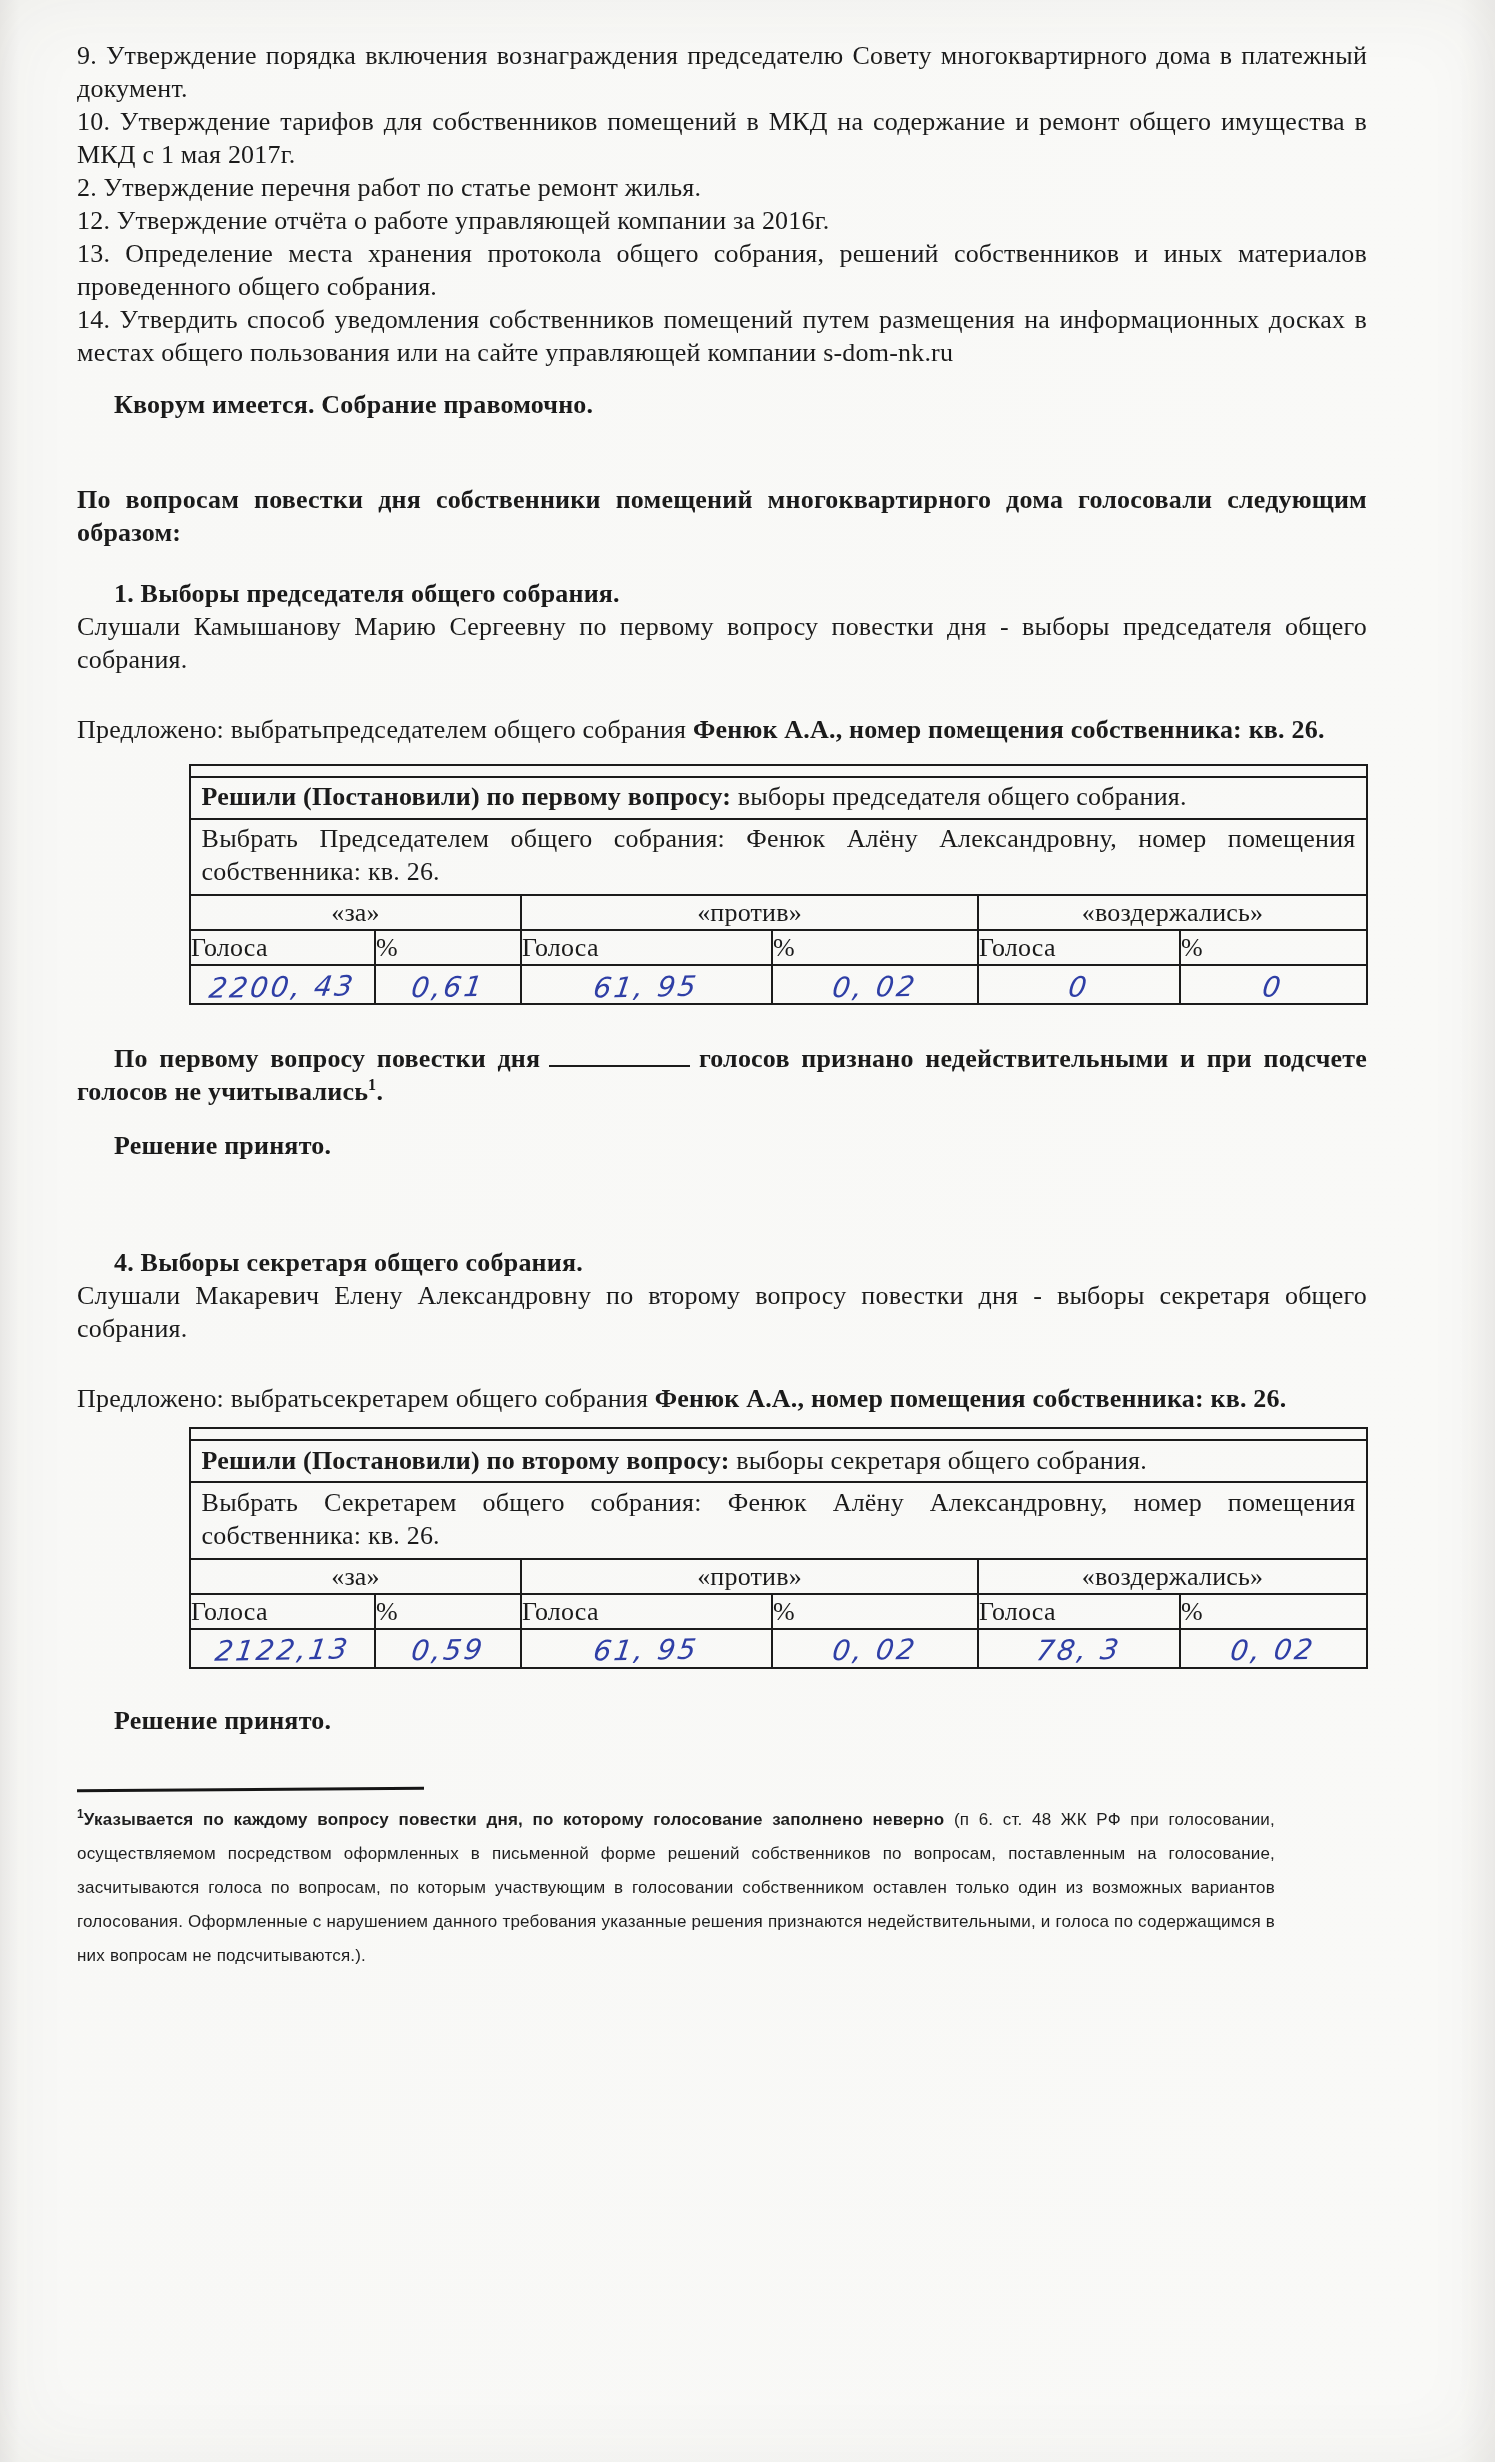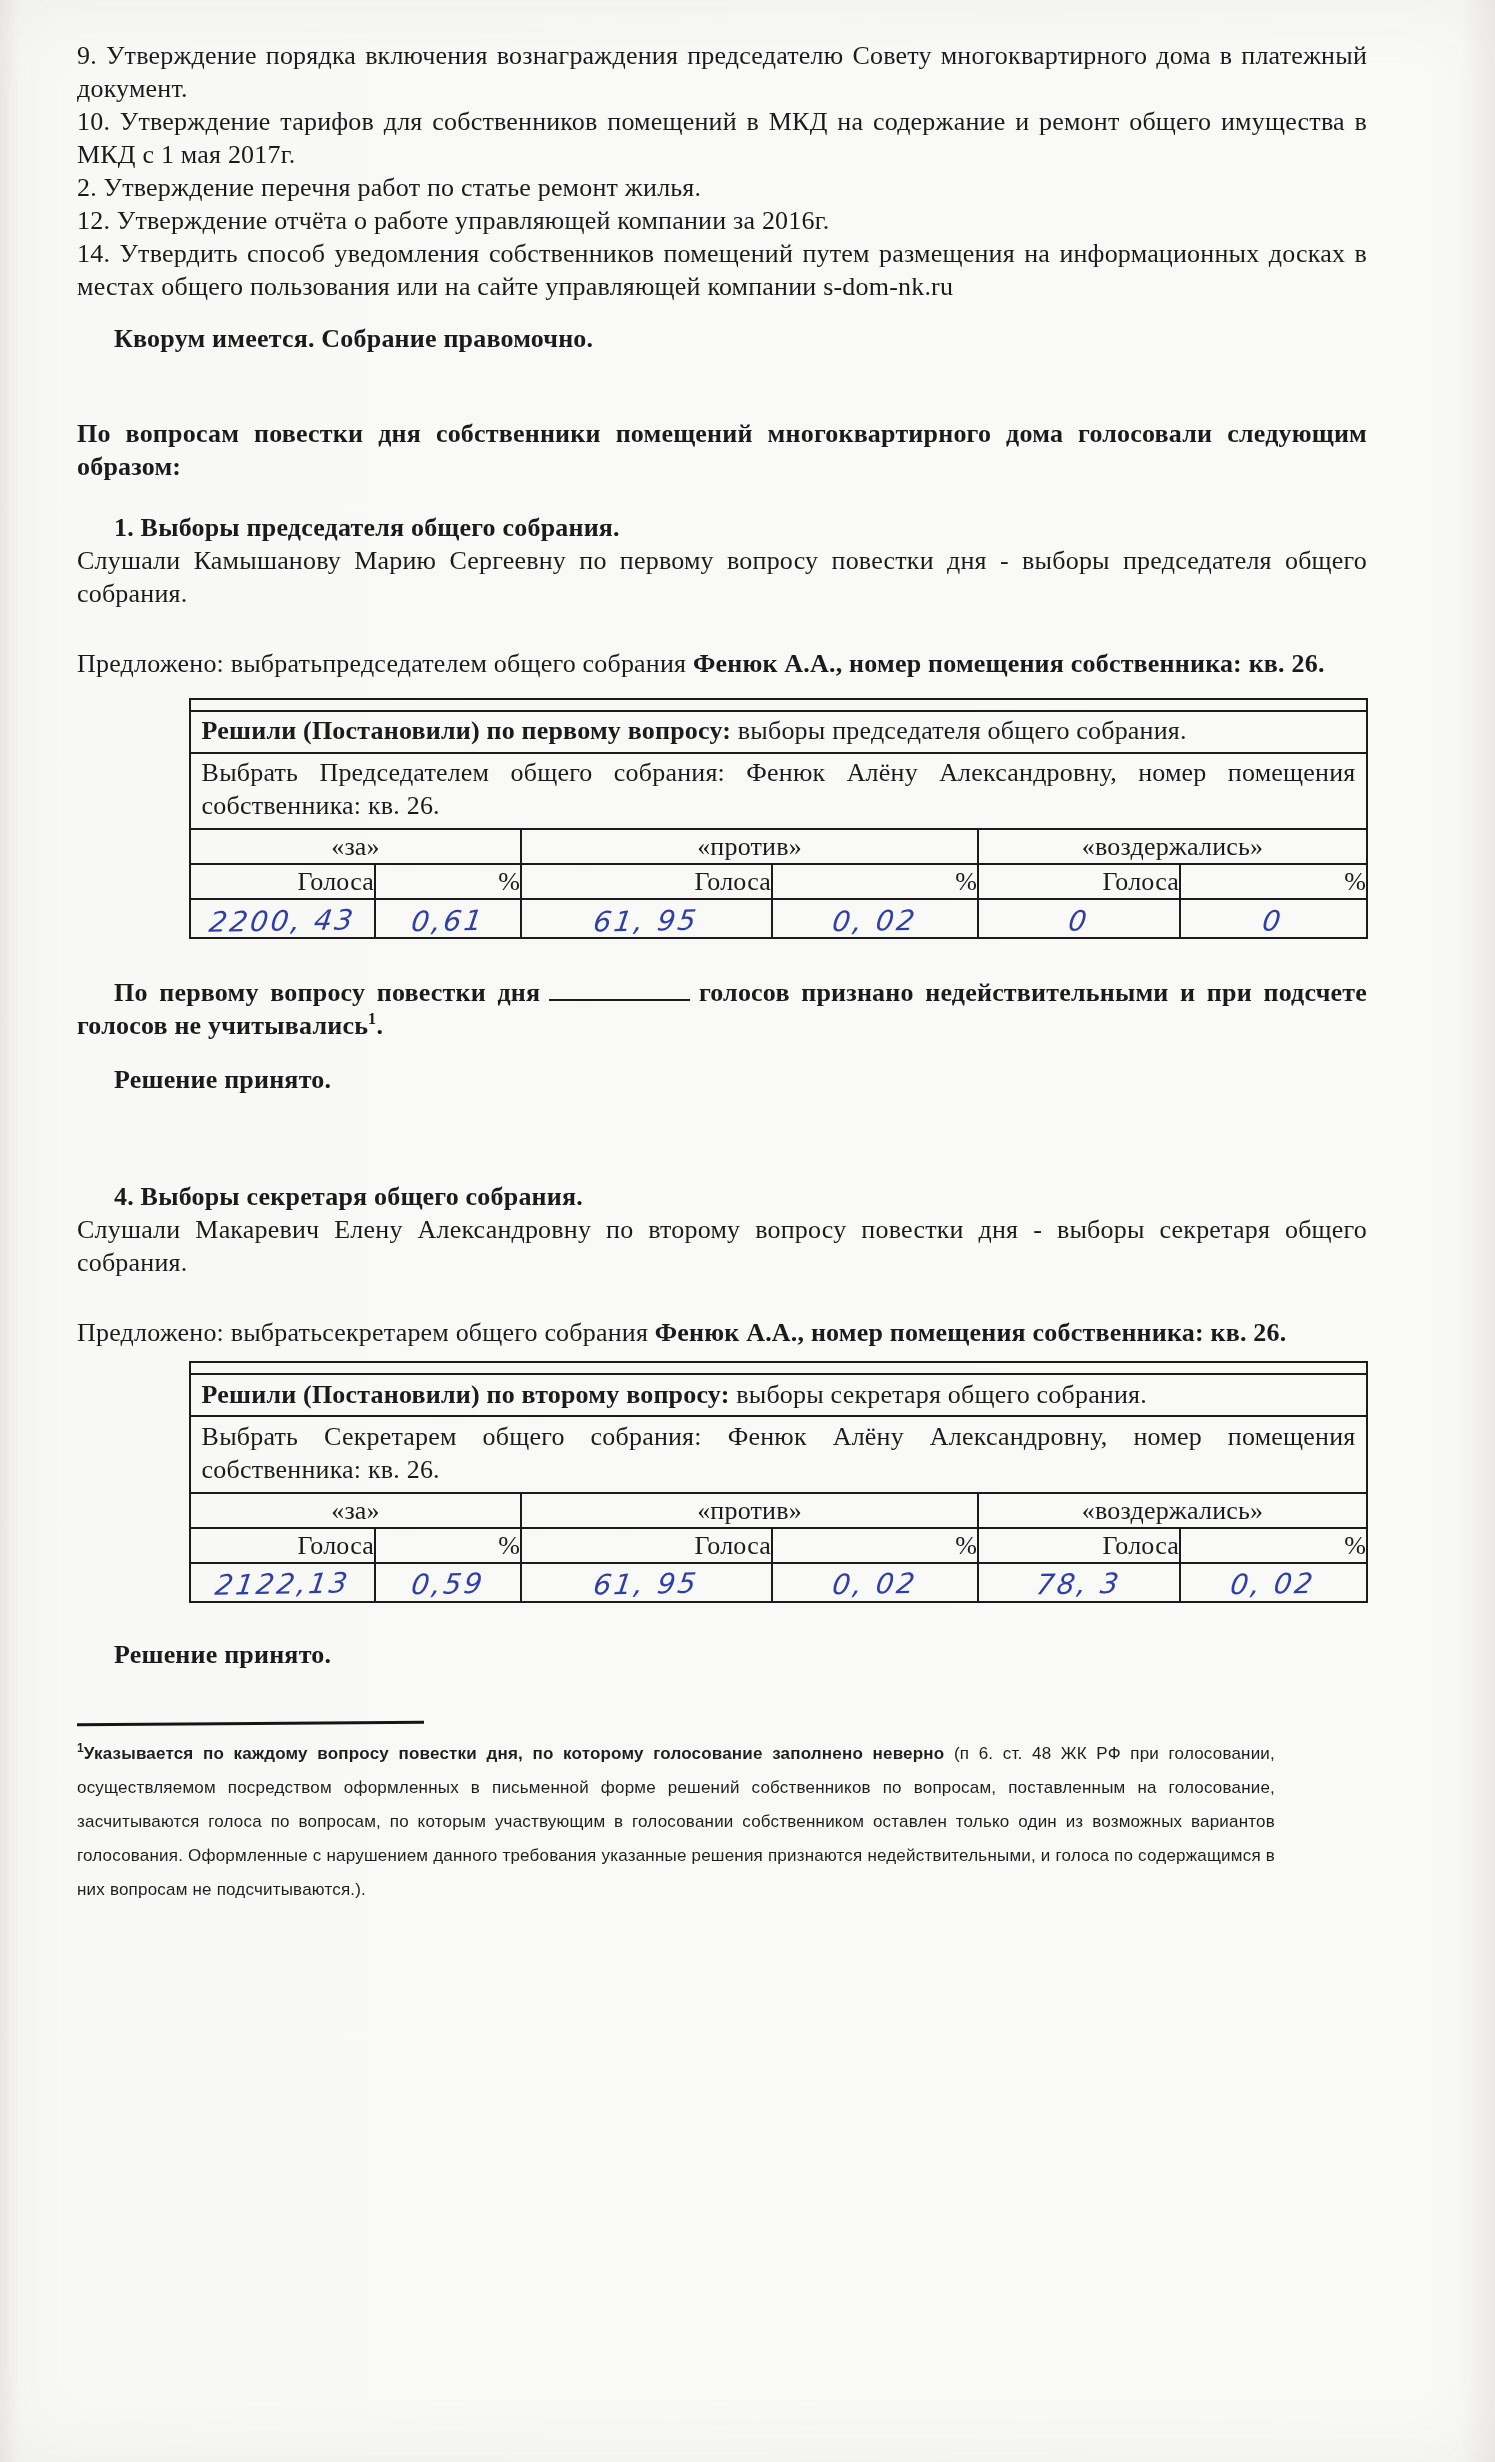--- a/index.html
+++ b/index.html
@@ -45,21 +45,21 @@
     table-layout: fixed;
   }
   table.vote-table, table.vote-table td { border: 2.2px solid #1b1b1b; }
   table.vote-table { border-width: 2.6px; }
   table.vote-table + p { margin-top: 35px; }
   td { padding: 0; }
   tr.spacer-row td { height: 9.7px; border-bottom-width: 1.8px; }
   td.resolved-cell { padding: 2.6px 10.6px 4.4px 10.6px; }
   td.decision-cell { padding: 2.6px 10.6px 6.2px 10.6px; text-align: justify; }
   tr.group-row td { height: 33px; text-align: center; vertical-align: middle; border-radius: 8px; }
-  tr.head-row  td { height: 31px; text-align: right; vertical-align: middle; padding-left: 8px; }
+  tr.head-row  td { height: 31px; text-align: left; vertical-align: middle; }
   tr.val-row   td { height: 37px; text-align: center; vertical-align: middle; overflow: visible; }
 
   .hw {
     display: inline-block;
     color: #2f3fa6;
     font-family: "DejaVu Sans", sans-serif;
     font-style: italic;
     font-size: 28px;
     letter-spacing: 2.6px;
     transform: skewX(-9deg) rotate(-1deg) translateY(2.6px);
@@ -96,20 +96,21 @@
 </head>
 <body>
 
 <div class="page">
   <div class="content">
 
     <p class="just">9. Утверждение порядка включения вознаграждения председателю Совету многоквартирного дома в платежный документ.</p>
     <p class="just">10. Утверждение тарифов для собственников помещений в МКД на содержание и ремонт общего имущества в МКД с 1 мая 2017г.</p>
     <p class="just">2. Утверждение перечня работ по статье ремонт жилья.</p>
     <p class="just">12. Утверждение отчёта о работе управляющей компании за 2016г.</p>
+    <p class="just">13. Определение места хранения протокола общего собрания, решений собственников и иных материалов проведенного общего собрания.</p>
     <p class="just">14. Утвердить способ уведомления собственников помещений путем размещения на информационных досках в местах общего пользования или на сайте управляющей компании s-dom-nk.ru</p>
 
     <p class="bold ind quorum">Кворум имеется. Собрание правомочно.</p>
 
     <p class="just bold intro">По вопросам повестки дня собственники помещений многоквартирного дома голосовали следующим образом:</p>
 
     <p class="bold ind q-title">1. Выборы председателя общего собрания.</p>
     <p class="just">Слушали Камышанову Марию Сергеевну по первому вопросу повестки дня - выборы председателя общего собрания.</p>
     <p class="just proposed"><span>Предложено: выбратьпредседателем общего собрания </span><span class="bold">Фенюк А.А., номер помещения собственника: кв. 26.</span></p>
 

